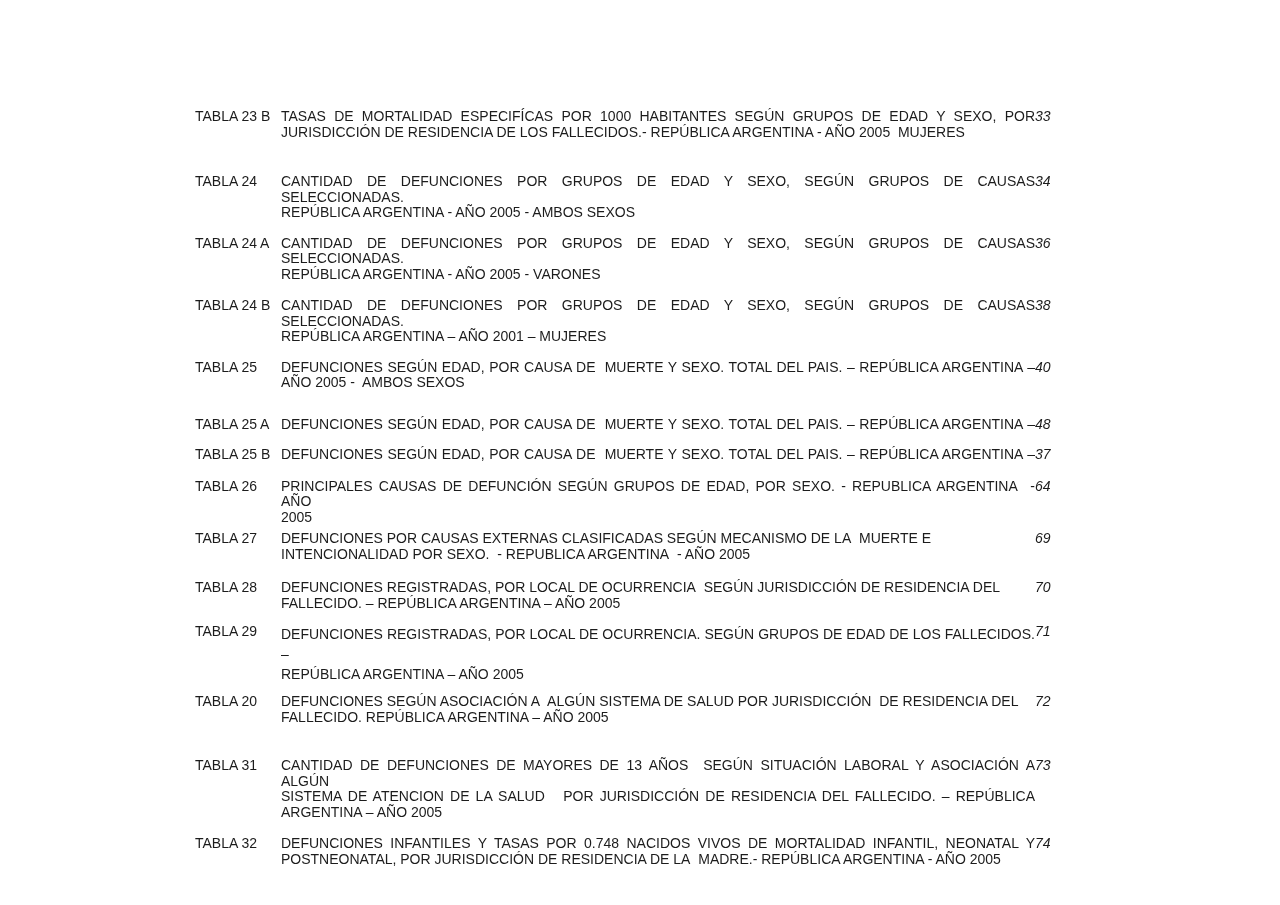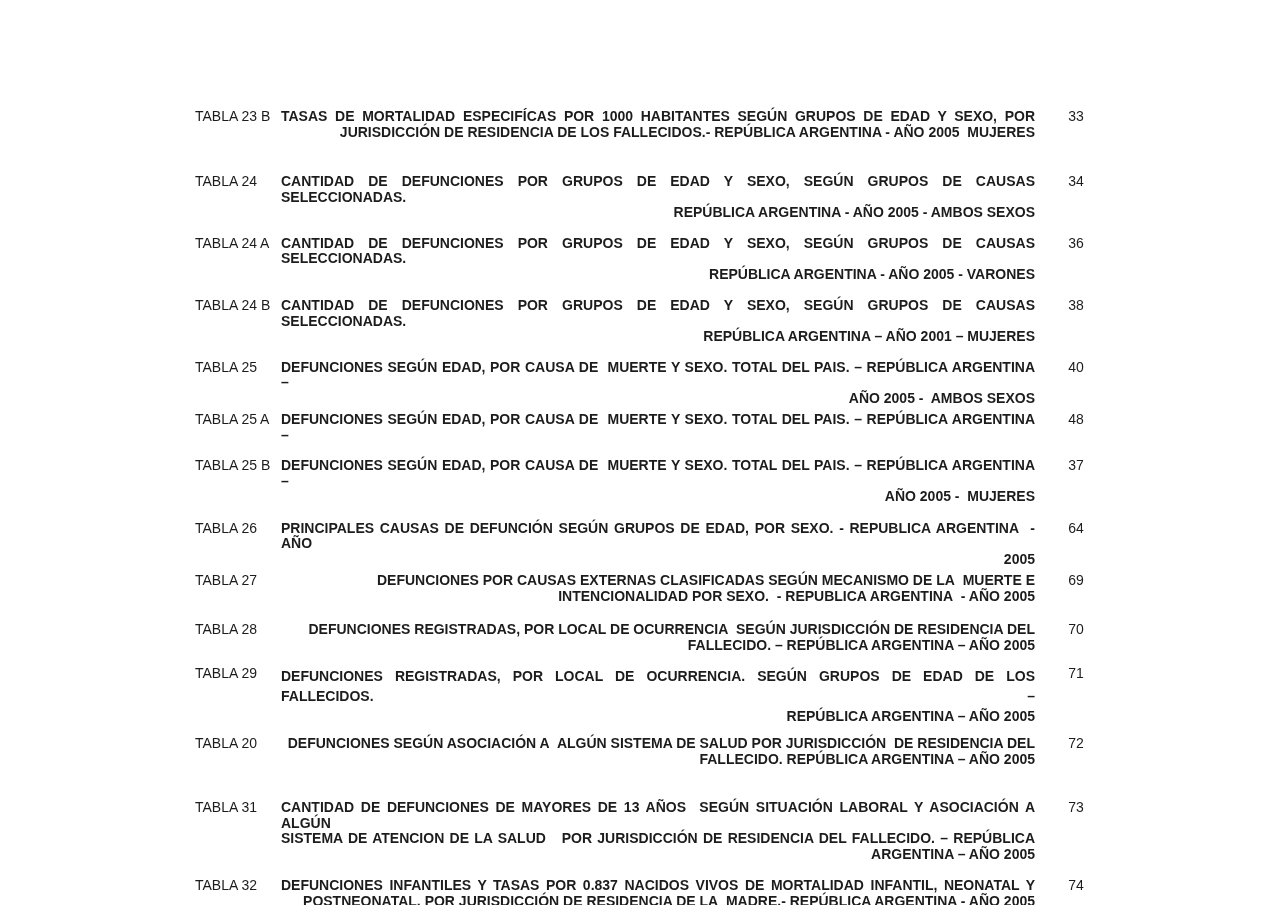--- a/index.html
+++ b/index.html
@@ -34,29 +34,28 @@
     align-items: flex-start;
   }
   .lbl {
     width: 86px;
     flex: 0 0 86px;
     white-space: nowrap;
   }
   .desc {
     width: 754px;
     flex: 0 0 754px;
-    font-weight: bold;
   }
   .pg {
     flex: 1 1 auto;
-    text-align: center;
+    text-align: left;
+    font-style: italic;
   }
   .ln {
     min-height: 15.5px;
-    text-align: right;
   }
   .ln.j {
     text-align: justify;
     text-align-last: justify;
   }
   .row.lh20 .desc .ln { line-height: 20px; min-height: 20px; }
 </style>
 </head>
 <body>
 
@@ -101,33 +100,32 @@
 
     <div class="row" style="margin-top:15px">
       <div class="lbl">TABLA 25</div>
       <div class="desc">
         <div class="ln j">DEFUNCIONES SEGÚN EDAD, POR CAUSA DE&nbsp; MUERTE Y SEXO. TOTAL DEL PAIS. – REPÚBLICA ARGENTINA –</div>
         <div class="ln">AÑO 2005 -&nbsp; AMBOS SEXOS</div>
       </div>
       <div class="pg">40</div>
     </div>
 
-    <div class="row" style="margin-top:6px">
+    <div class="row" style="margin-top:26px">
       <div class="lbl">TABLA 25 A</div>
       <div class="desc">
         <div class="ln j">DEFUNCIONES SEGÚN EDAD, POR CAUSA DE&nbsp; MUERTE Y SEXO. TOTAL DEL PAIS. – REPÚBLICA ARGENTINA –</div>
       </div>
       <div class="pg">48</div>
     </div>
 
     <div class="row" style="margin-top:15px">
       <div class="lbl">TABLA 25 B</div>
       <div class="desc">
         <div class="ln j">DEFUNCIONES SEGÚN EDAD, POR CAUSA DE&nbsp; MUERTE Y SEXO. TOTAL DEL PAIS. – REPÚBLICA ARGENTINA –</div>
-        <div class="ln">AÑO 2005 -&nbsp; MUJERES</div>
       </div>
       <div class="pg">37</div>
     </div>
 
     <div class="row" style="margin-top:16px">
       <div class="lbl">TABLA 26</div>
       <div class="desc">
         <div class="ln j">PRINCIPALES CAUSAS DE DEFUNCIÓN SEGÚN GRUPOS DE EDAD, POR SEXO. - REPUBLICA ARGENTINA&nbsp; - AÑO</div>
         <div class="ln">2005</div>
       </div>
@@ -176,20 +174,20 @@
         <div class="ln j">CANTIDAD DE DEFUNCIONES DE MAYORES DE 13 AÑOS&nbsp; SEGÚN SITUACIÓN LABORAL Y ASOCIACIÓN A ALGÚN</div>
         <div class="ln j">SISTEMA DE ATENCION DE LA SALUD&nbsp;&nbsp; POR JURISDICCIÓN DE RESIDENCIA DEL FALLECIDO. – REPÚBLICA</div>
         <div class="ln">ARGENTINA – AÑO 2005</div>
       </div>
       <div class="pg">73</div>
     </div>
 
     <div class="row" style="margin-top:16px">
       <div class="lbl">TABLA 32</div>
       <div class="desc">
-        <div class="ln j">DEFUNCIONES INFANTILES Y TASAS POR 0.837 NACIDOS VIVOS DE MORTALIDAD INFANTIL, NEONATAL Y</div>
+        <div class="ln j">DEFUNCIONES INFANTILES Y TASAS POR 0.748 NACIDOS VIVOS DE MORTALIDAD INFANTIL, NEONATAL Y</div>
         <div class="ln">POSTNEONATAL, POR JURISDICCIÓN DE RESIDENCIA DE LA&nbsp; MADRE.- REPÚBLICA ARGENTINA - AÑO 2005</div>
       </div>
       <div class="pg">74</div>
     </div>
 
   </div>
 </div>
 
 </body></html>

